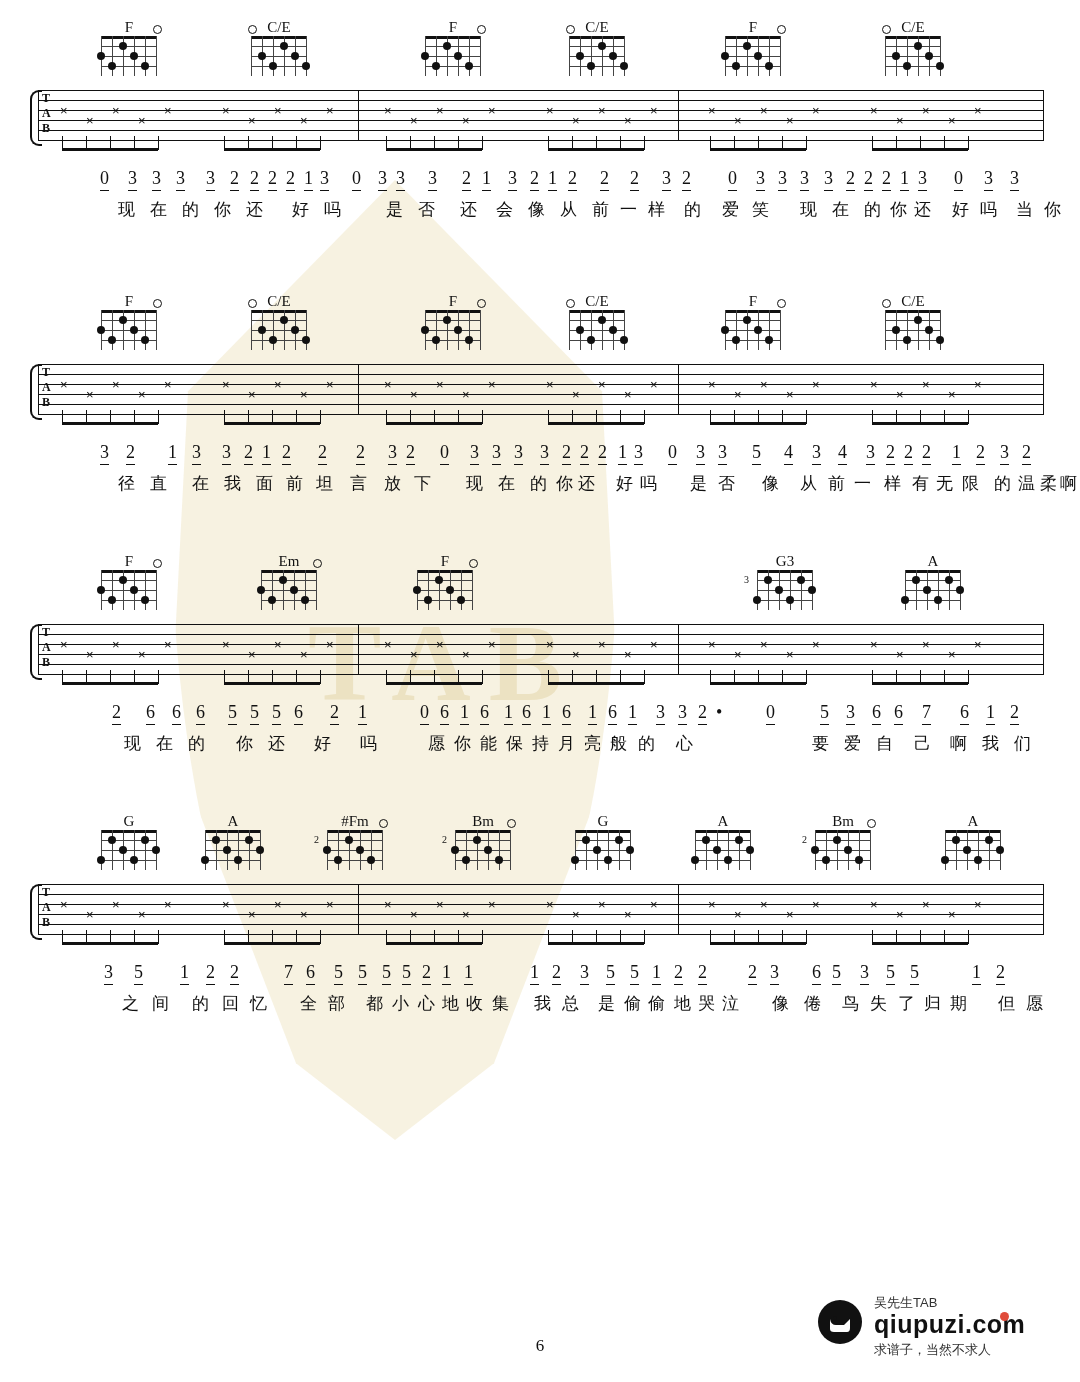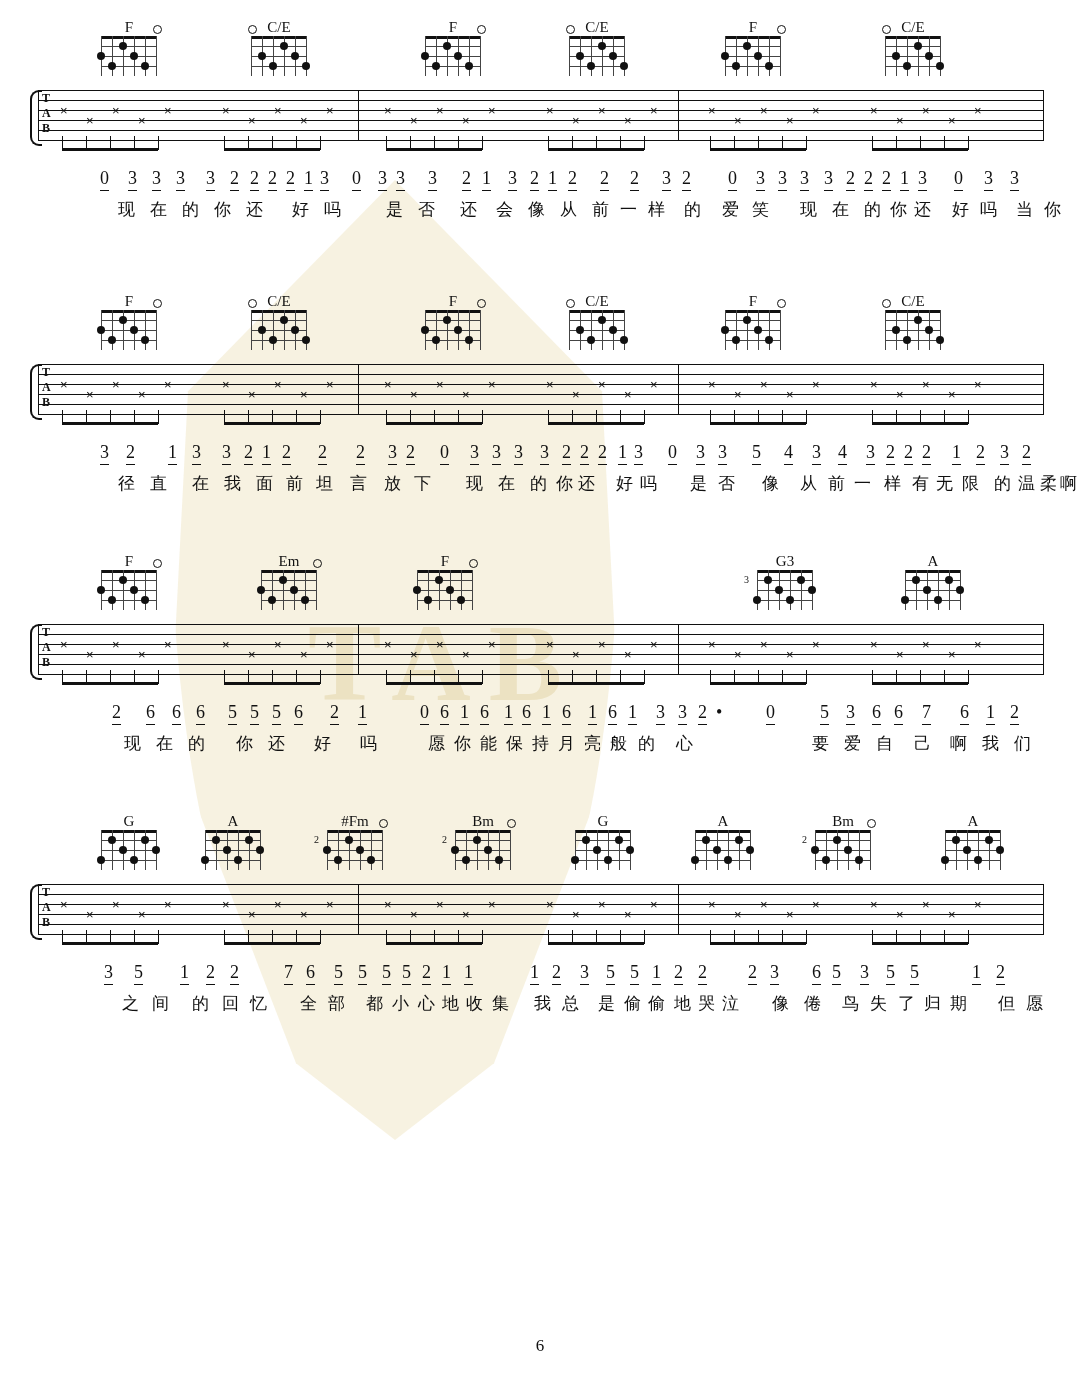--- a/index.html
+++ b/index.html
@@ -1232,14 +1232,26 @@
           <div class="ly" style="left: 924px;">归</div>
           <div class="ly" style="left: 950px;">期</div>
           <div class="ly" style="left: 998px;">但</div>
           <div class="ly" style="left: 1026px;">愿</div>
         </div>
       </div>
     </div>
 
   <div class="pagenum" style="top:1336px">6</div>
 
+  <div class="footer">
+    <div class="logo-circle">
+      <svg class="cat" viewBox="0 0 26 26">
+        <path d="M3 4 L3 20 Q3 23 7 23 L20 23 Q23 23 23 19 L23 10 L17 16 L9 16 Q4 16 3 10 Z" fill="#ffffff"></path>
+        <circle cx="8" cy="9" r="1.6" fill="#111"></circle>
+      </svg>
+    </div>
+    <div class="brand">吴先生TAB</div>
+    <div class="brand-main">qiupuzi.com</div>
+    <div class="brand-dot"></div>
+    <div class="brand-sub">求谱子，当然不求人</div>
+  </div>
 
 </div>
 
 </body></html>

